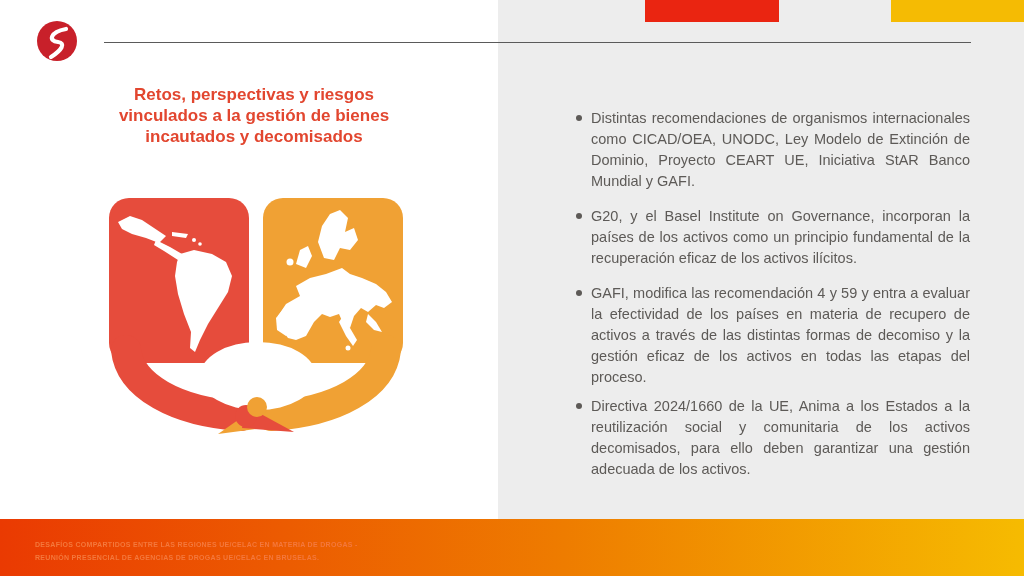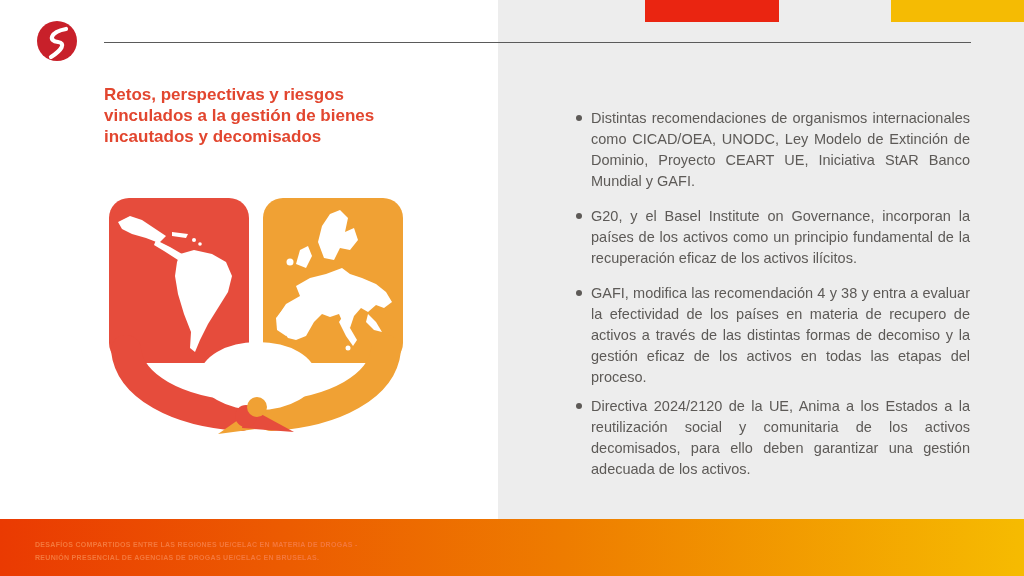--- a/index.html
+++ b/index.html
@@ -11,21 +11,21 @@
 
   .bar-red    { position: absolute; left: 645px; top: 0; width: 134px; height: 22px; background: #EA2511; }
   .bar-yellow { position: absolute; left: 891px; top: 0; width: 133px; height: 22px; background: #F5BB03; }
 
   .header-line { position: absolute; left: 104px; top: 42px; width: 867px; height: 1px; background: #5A5A5A; }
 
   .logo { position: absolute; left: 36px; top: 20px; width: 42px; height: 42px; }
 
   .title {
     position: absolute; left: 104px; top: 84px; width: 300px;
-    text-align: left; font-size: 17px; font-weight: 600;
+    text-align: center; font-size: 17px; font-weight: 600;
     line-height: 21px; color: #E2462F;
   }
 
   .graphic { position: absolute; left: 96px; top: 190px; width: 320px; height: 255px; }
 
   .bullets { position: absolute; left: 576px; top: 108px; width: 394px; }
   .bullet { position: relative; padding-left: 15px; margin-bottom: 14px; }
   .bullet:nth-child(3) { margin-bottom: 8px; }
   .bullet-dot {
     position: absolute; left: 0; top: 7px; width: 6px; height: 6px;
@@ -112,25 +112,25 @@
     <div class="bullet">
       <span class="bullet-dot"></span>
       <div class="bullet-text">Distintas recomendaciones de organismos internacionales como CICAD/OEA, UNODC, Ley Modelo de Extinción de Dominio, Proyecto CEART UE, Iniciativa StAR Banco Mundial y GAFI.</div>
     </div>
     <div class="bullet">
       <span class="bullet-dot"></span>
       <div class="bullet-text">G20, y el Basel Institute on Governance, incorporan la países de los activos como un principio fundamental de la recuperación eficaz de los activos ilícitos.</div>
     </div>
     <div class="bullet">
       <span class="bullet-dot"></span>
-      <div class="bullet-text">GAFI, modifica las recomendación 4 y 38 y entra a evaluar la efectividad de los países en materia de recupero de activos a través de las distintas formas de decomiso y la gestión eficaz de los activos en todas las etapas del proceso.</div>
+      <div class="bullet-text">GAFI, modifica las recomendación 4 y 59 y entra a evaluar la efectividad de los países en materia de recupero de activos a través de las distintas formas de decomiso y la gestión eficaz de los activos en todas las etapas del proceso.</div>
     </div>
     <div class="bullet">
       <span class="bullet-dot"></span>
-      <div class="bullet-text">Directiva 2024/2120 de la UE, Anima a los Estados a la reutilización social y comunitaria de los activos decomisados, para ello deben garantizar una gestión adecuada de los activos.</div>
+      <div class="bullet-text">Directiva 2024/1660 de la UE, Anima a los Estados a la reutilización social y comunitaria de los activos decomisados, para ello deben garantizar una gestión adecuada de los activos.</div>
     </div>
   </div>
 
   <div class="footer">
     <div class="footer-text">
       <div>DESAFÍOS COMPARTIDOS ENTRE LAS REGIONES UE/CELAC EN MATERIA DE DROGAS -</div>
       <div>REUNIÓN PRESENCIAL DE AGENCIAS DE DROGAS UE/CELAC EN BRUSELAS.</div>
     </div>
   </div>
 

